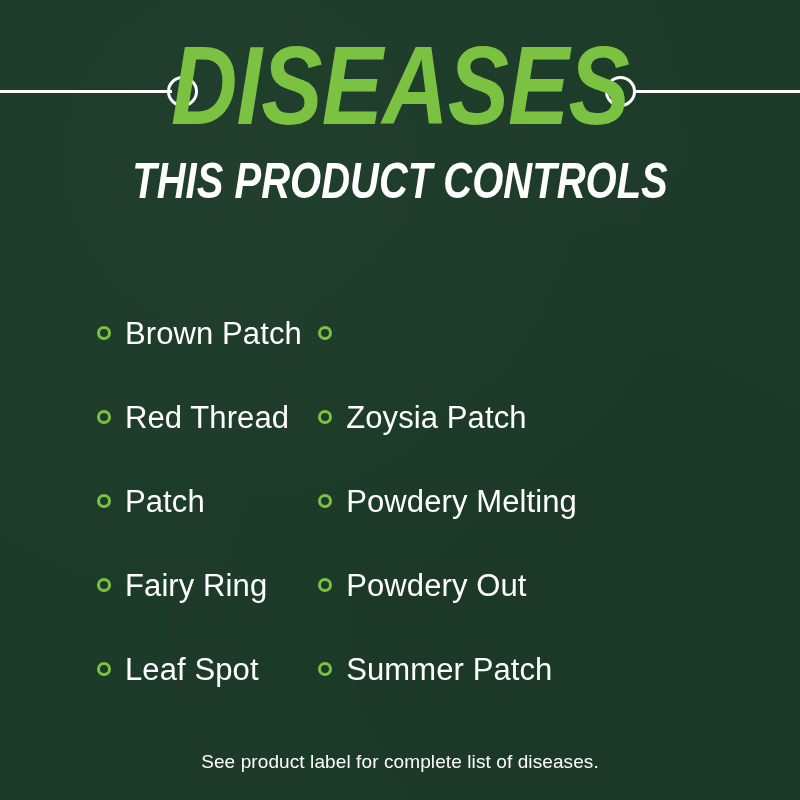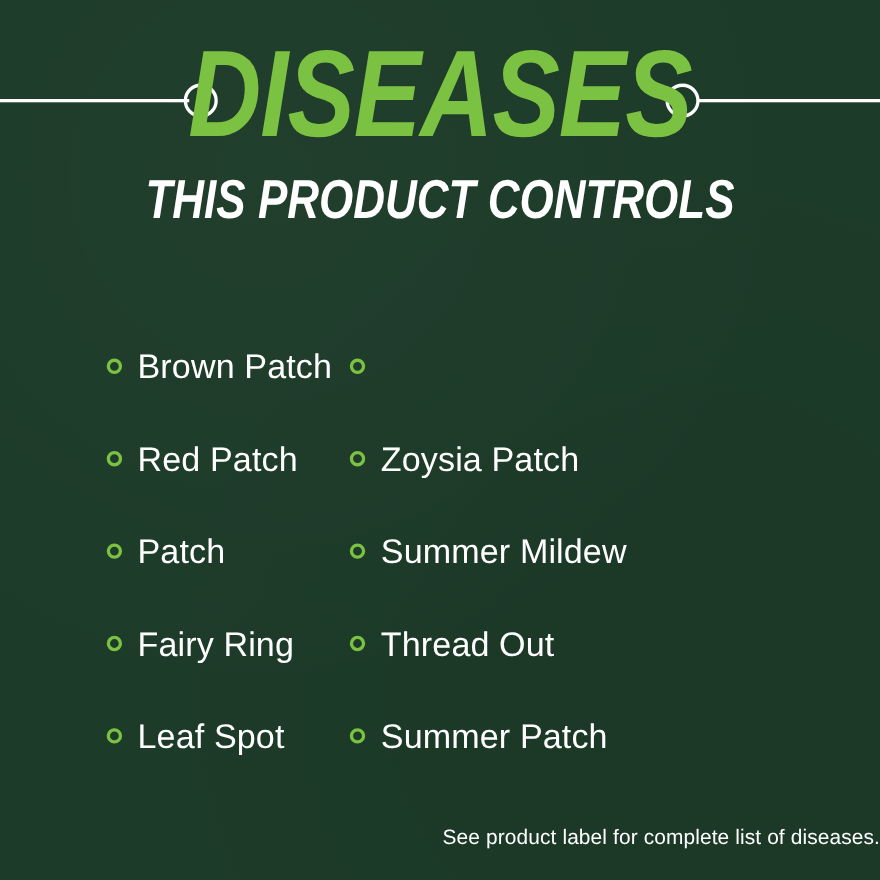--- a/index.html
+++ b/index.html
@@ -131,21 +131,21 @@
     letter-spacing: 0.1px;
     white-space: nowrap;
   }
 
   
   #footer-note {
     position: absolute;
     left: 0;
     top: 750px;
     width: 800px;
-    text-align: right;
+    text-align: center;
     color: #ffffff;
     font-size: 19px;
     line-height: 24px;
     letter-spacing: 0.1px;
   }
 </style>
 </head>
 <body>
 
 <div id="card">
@@ -164,21 +164,21 @@
 
   <div id="disease-list">
 
     <div class="disease-column" id="disease-column-left">
       <div class="disease-item">
         <span class="bullet-ring"></span>
         <span class="disease-label">Brown Patch</span>
       </div>
       <div class="disease-item">
         <span class="bullet-ring"></span>
-        <span class="disease-label">Red Patch</span>
+        <span class="disease-label">Red Thread</span>
       </div>
       <div class="disease-item">
         <span class="bullet-ring"></span>
         <span class="disease-label">Patch</span>
       </div>
       <div class="disease-item">
         <span class="bullet-ring"></span>
         <span class="disease-label">Fairy Ring</span>
       </div>
       <div class="disease-item">
@@ -190,25 +190,25 @@
     <div class="disease-column" id="disease-column-right">
       <div class="disease-item">
         <span class="bullet-ring"></span>
       </div>
       <div class="disease-item">
         <span class="bullet-ring"></span>
         <span class="disease-label">Zoysia Patch</span>
       </div>
       <div class="disease-item">
         <span class="bullet-ring"></span>
-        <span class="disease-label">Summer Mildew</span>
-      </div>
-      <div class="disease-item">
-        <span class="bullet-ring"></span>
-        <span class="disease-label">Thread Out</span>
+        <span class="disease-label">Powdery Melting</span>
+      </div>
+      <div class="disease-item">
+        <span class="bullet-ring"></span>
+        <span class="disease-label">Powdery Out</span>
       </div>
       <div class="disease-item">
         <span class="bullet-ring"></span>
         <span class="disease-label">Summer Patch</span>
       </div>
     </div>
 
   </div>
 
   <div id="footer-note">See product label for complete list of diseases.</div>

